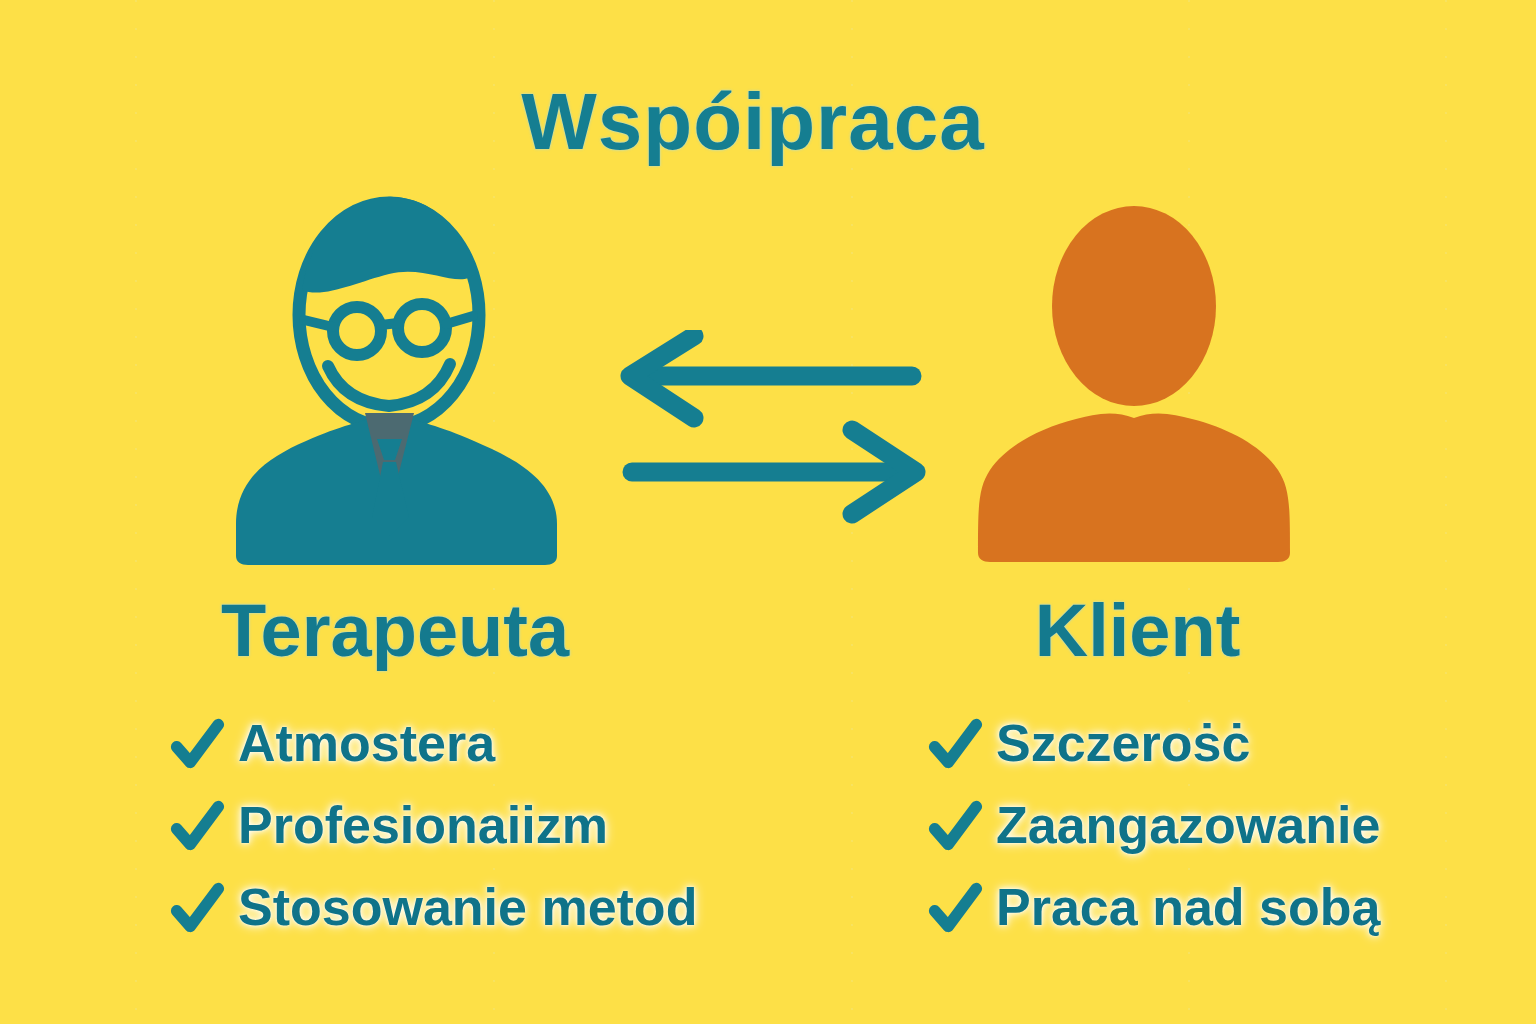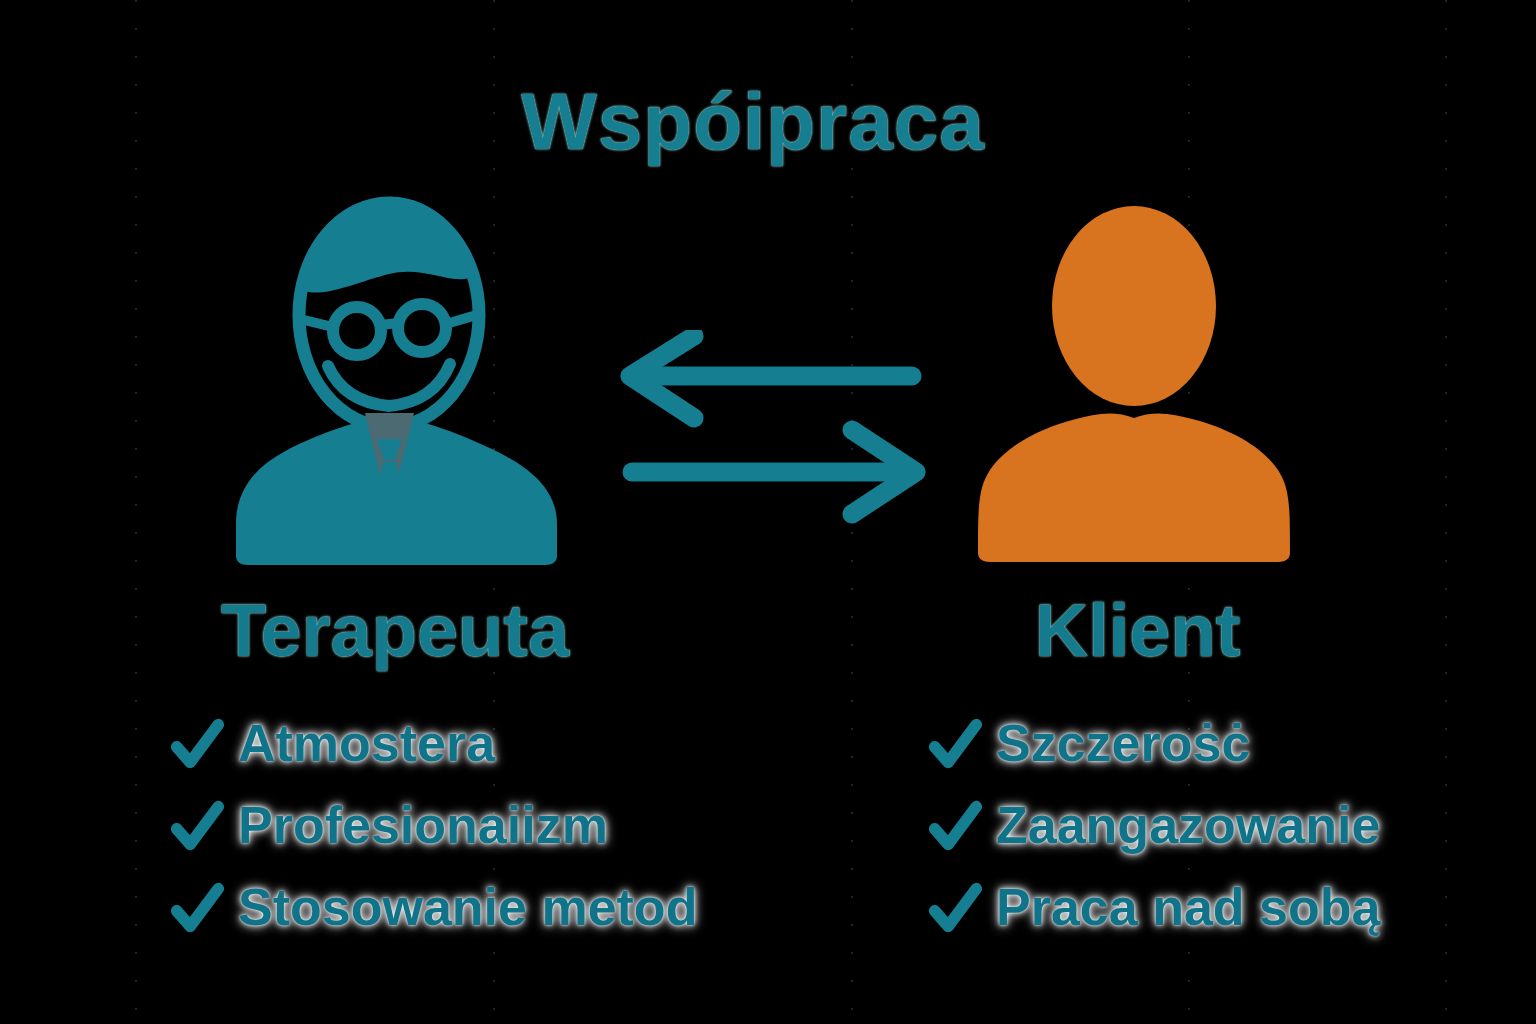--- a/index.html
+++ b/index.html
@@ -1,20 +1,20 @@
 <!DOCTYPE html>
 <html><head>
 <meta charset="utf-8">
 <style>
   html, body { margin: 0; padding: 0; background: #3a4f55; }
   .canvas {
     position: relative;
     width: 1536px;
     height: 1024px;
-    background: #000000;
+    background: #fde047;
     overflow: hidden;
     font-family: "Liberation Sans", "DejaVu Sans", sans-serif;
   }
   .speckle-col {
     position: absolute;
     top: 0; bottom: 0;
     width: 2px;
     background: repeating-linear-gradient(to bottom,
       rgba(218,238,233,0.55) 0 2px, transparent 2px 28px);
     opacity: 0.28;

